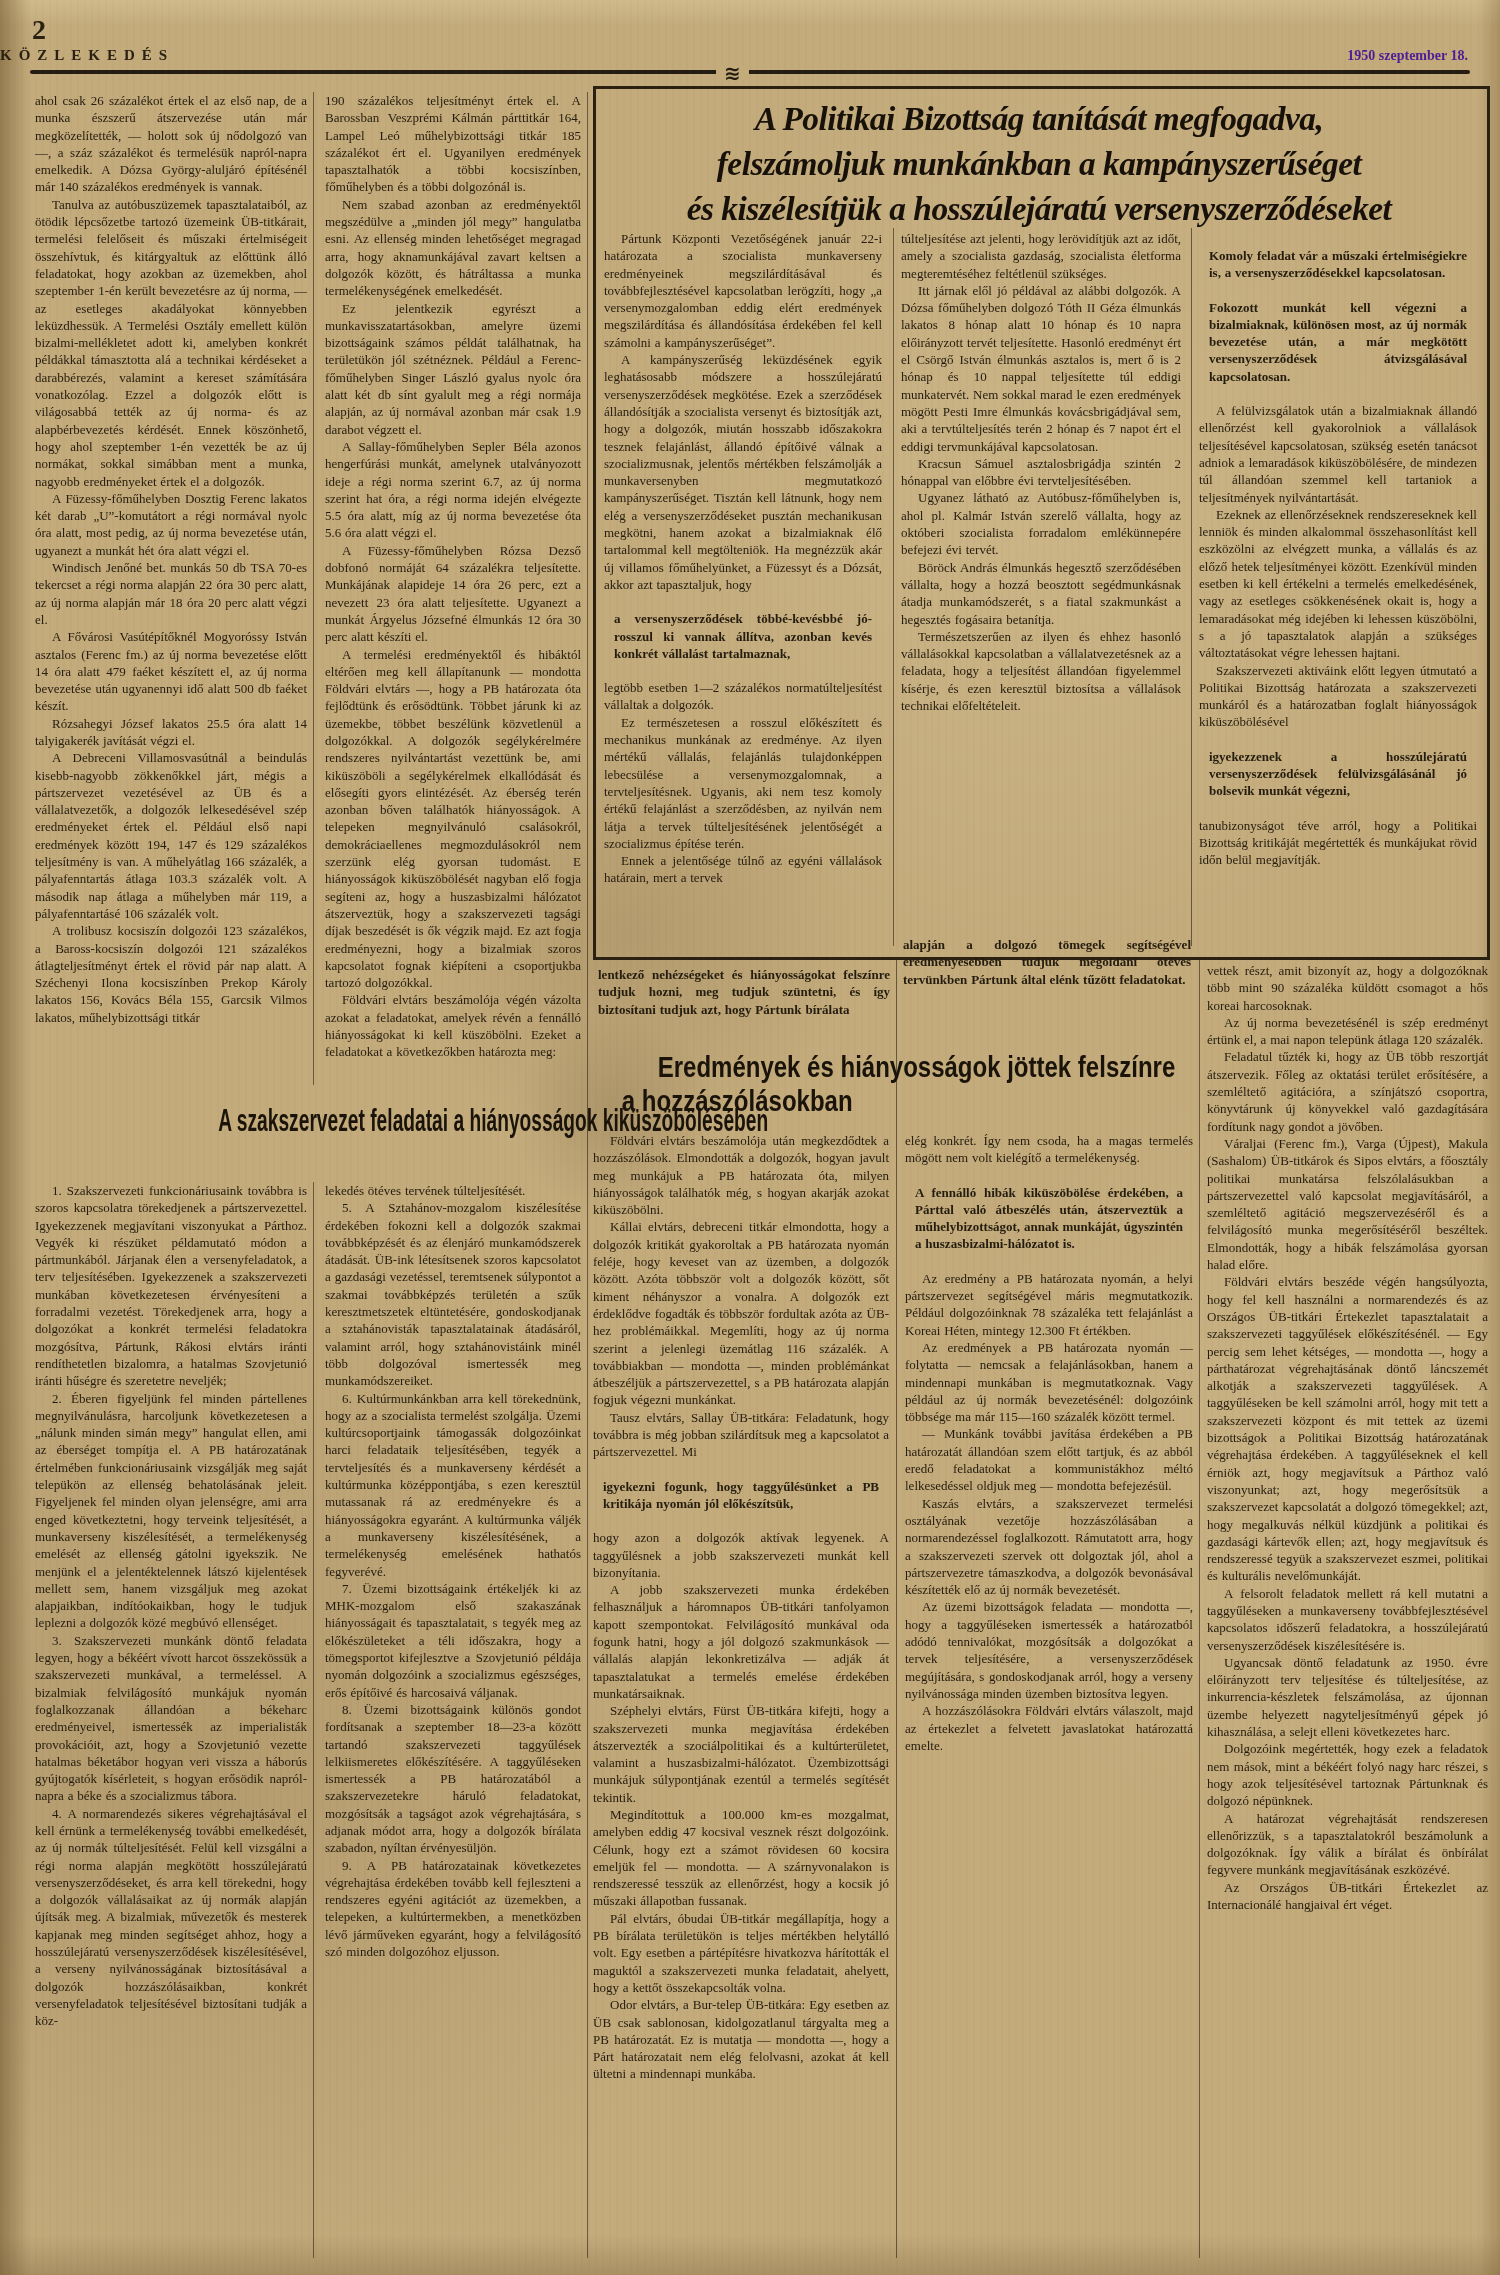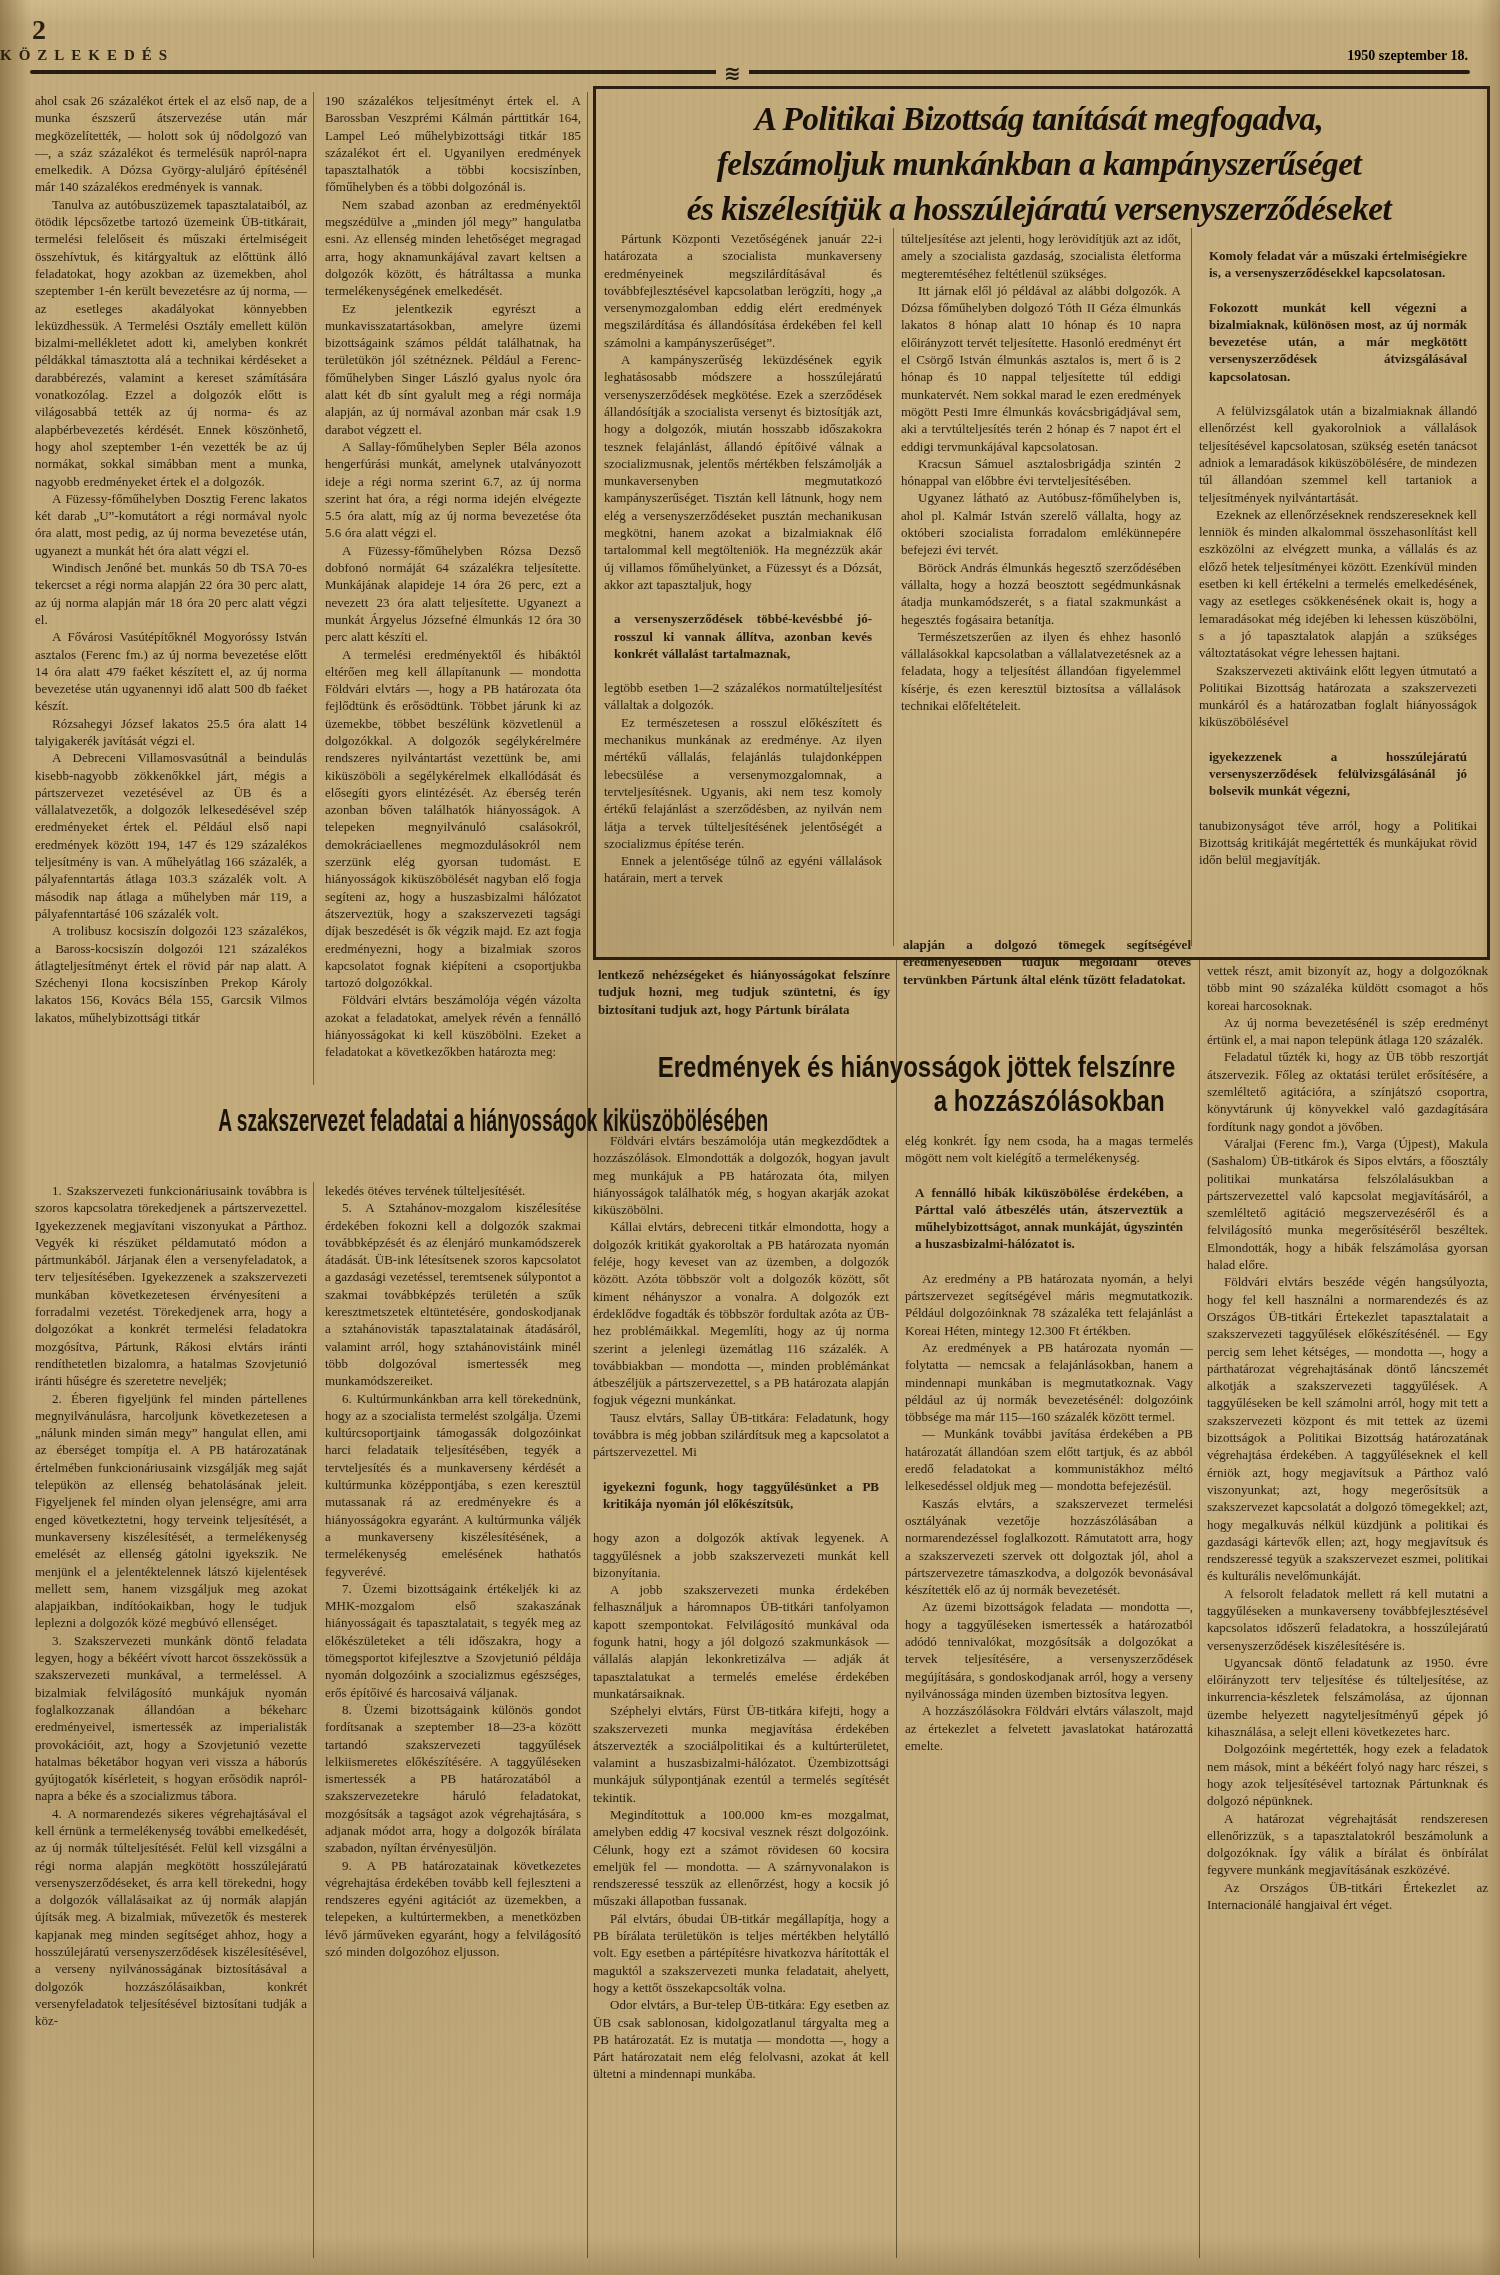--- a/index.html
+++ b/index.html
@@ -23,28 +23,28 @@
   .col{position:absolute;overflow:hidden;text-align:justify;font-size:13px;line-height:17.3px;word-spacing:.6px;}
   .col p{margin:0;text-indent:17px;}
   .col p.cont{text-indent:0;}
   .col p.boldblock{font-weight:700;text-indent:0;margin:17px 0;padding:0 10px;}
   .vrule{position:absolute;width:1px;background:rgba(44,34,18,.6);}
   .hrule{position:absolute;height:4px;background:#241c10;border-radius:2px;}
   .pagebox{position:absolute;border:3px solid #2a2112;}
   .boxhead{position:absolute;text-align:center;}
   .boxhead span{display:block;font-family:"Liberation Serif",serif;font-style:italic;font-weight:700;
     font-size:34px;line-height:45px;color:#17110a;letter-spacing:-.5px;transform:scaleX(.98);}
-  .dheadwrap{position:absolute;text-align:right;}
+  .dheadwrap{position:absolute;text-align:left;}
   .dhead{font-family:"Liberation Sans",sans-serif;font-weight:700;color:#1a130a;
     white-space:nowrap;display:inline-block;transform-origin:center;}
   .tasks-dhead{font-size:32px;transform:scaleX(.60);}
   .res-dhead1{font-size:30px;transform:scaleX(.80);}
   .res-dhead2{font-size:30px;transform:scaleX(.80);}
   .masthead-title{font-family:"Liberation Serif",serif;font-weight:700;font-size:15px;letter-spacing:7px;color:#2a2112;}
-  .masthead-date{font-family:"Liberation Serif",serif;font-weight:700;font-size:14px;color:#000000;}
+  .masthead-date{font-family:"Liberation Serif",serif;font-weight:700;font-size:14px;color:#4c1d95;}
   .pagenum{font-family:"Liberation Serif",serif;font-weight:700;font-size:28px;color:#2a2112;}
   .wave{font-family:"DejaVu Sans",sans-serif;font-weight:700;font-size:20px;color:#241c10;
     background:#c3ab7c;padding:0 8px;line-height:14px;}
 </style>
 </head>
 <body>
 
 <div class="abs pagenum" style="left:32px;top:14px;">2</div>
 <div class="abs" style="left:0;right:0;top:46px;text-align:left;">
   <span class="masthead-title">KÖZLEKEDÉS</span>

